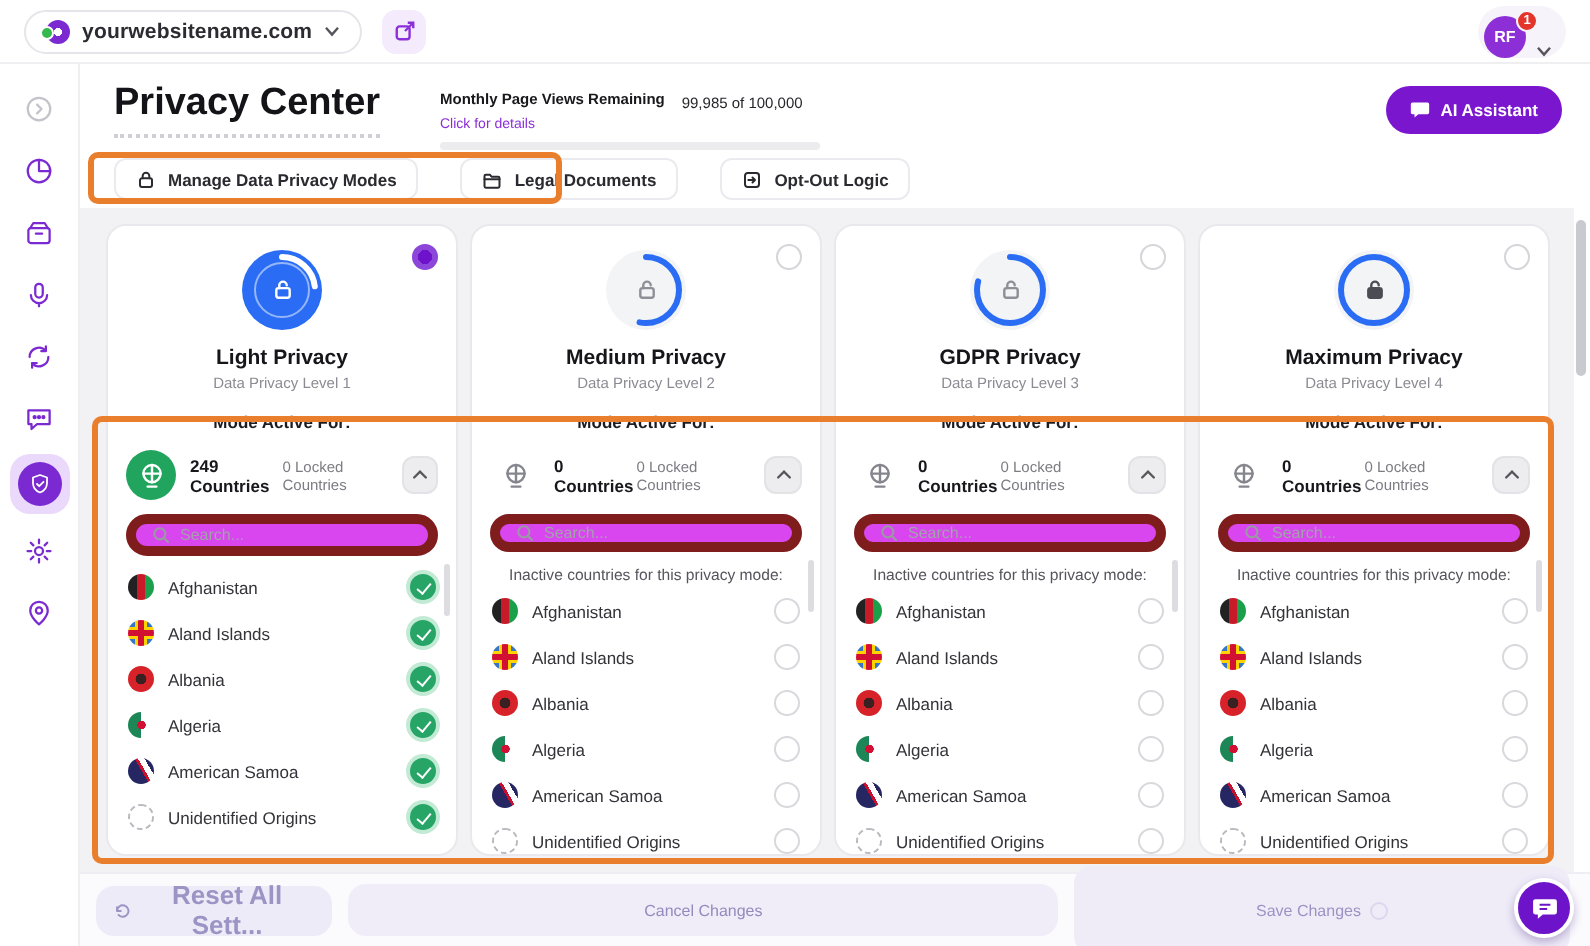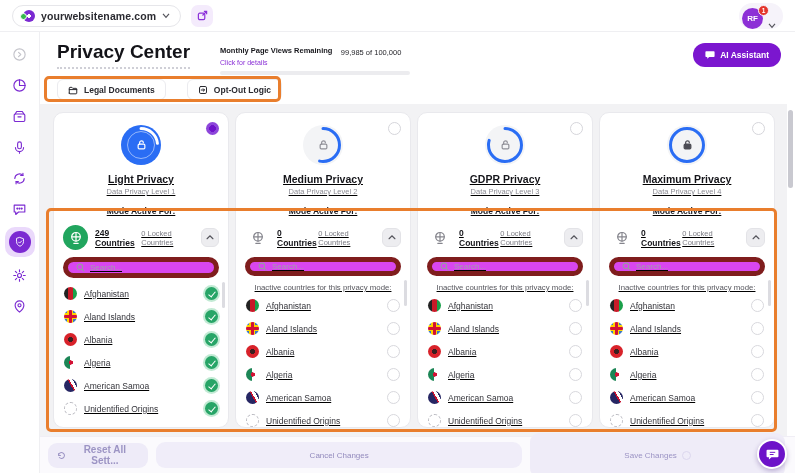--- a/index.html
+++ b/index.html
@@ -61,21 +61,21 @@
   
   .tabs { position:absolute; left:17px; top:47px; display:flex; gap:21px; align-items:center; }
   .tab { display:flex; align-items:center; gap:6px; height:21px; padding:0 10px; border-radius:6px;
          border:1px solid #ebebef; background:#fff; font-size:8.5px; font-weight:bold; color:#2a2a30;
          cursor:pointer; font-family:inherit; white-space:nowrap; }
   .tab svg { width:10px; height:10px; stroke:#2a2a30; stroke-width:1.2; fill:none;
              stroke-linecap:round; stroke-linejoin:round; }
 
   
   .panel { position:absolute; left:0; top:72px; width:747px; height:332px; background:#f2f2f4; }
-  .cards { display:flex; gap:6px; padding:8px 0 0 13px;text-decoration:underline; }
+  .cards { display:flex; gap:6px; padding:8px 0 0 13px; }
   .card { position:relative; width:176px; height:316px; background:#fff; border:1px solid #e9e9ed;
           border-radius:10px; overflow:hidden; display:flex; flex-direction:column; align-items:center; }
   .radio { position:absolute; top:9px; right:9px; width:13px; height:13px; border-radius:50%;
            border:1.5px solid #d5d5da; background:#fff; cursor:pointer; }
   .card.selected .radio { border:none;
            background:radial-gradient(circle, #6f12cb 0 3.5px, #8d46da 3.5px 7px); }
 
   .badge { position:relative; margin-top:12px; width:40px; height:40px; border-radius:50%;
            background:#f3f4f6; display:flex; align-items:center; justify-content:center; flex-shrink:0; }
   .card.active-mode .badge { background:#2a6df4; }
@@ -140,21 +140,21 @@
             background:#fff; cursor:pointer; display:flex; align-items:center; justify-content:center; }
   .toggle.on { border:none; background:#27a567; box-shadow:0 0 0 2px #c2ead4; }
   .toggle.on::after { content:""; width:3px; height:6px; border:solid #fff; border-width:0 1.6px 1.6px 0;
             transform:rotate(40deg); margin-bottom:1px; }
 
   
   .footer { position:absolute; left:40px; right:0; bottom:0; height:37px; background:#fbfafd;
             border-top:1px solid #f0eef5; display:flex; align-items:center; padding:0 10px 0 8px; gap:8px; z-index:6; }
   .f-btn { border:none; border-radius:9px; font-family:inherit; cursor:pointer; display:flex;
            align-items:center; justify-content:center; gap:5px; }
-  .reset-btn { height:25px; background:#eeebf8; color:#9c94c4; font-size:10px; font-weight:bold; padding:0 9px; }
+  .reset-btn { height:25px; background:#eeebf8; color:#9c94c4; font-size:13px; font-weight:bold; padding:0 9px; }
   .reset-btn svg { width:9px; height:9px; stroke:#9c94c4; stroke-width:1.3; fill:none; stroke-linecap:round; }
   .cancel-btn { height:26px; width:385px; background:#f0edf9; color:#938bbd; font-size:8px; }
   .save-btn { height:44px; width:268px; background:#efecf8; color:#9b93c4; font-size:8px; }
   .save-spin { width:9px; height:9px; border-radius:50%; border:1px solid #dcd7ee; }
 
   
   .chat-fab { position:absolute; right:8px; bottom:4px; width:30px; height:30px; border-radius:50%;
               background:#6d13c9; border:2px solid #fff; display:flex; align-items:center; justify-content:center;
               cursor:pointer; z-index:9; box-shadow:0 2px 5px rgba(60,20,120,.3); }
   .chat-fab svg { width:13px; height:13px; fill:#fff; }
@@ -269,20 +269,27 @@
     </div>
 
     <button class="ai-btn">
       <svg viewBox="0 0 12 10">
           <path d="M1.5.5h9a1 1 0 0 1 1 1v5a1 1 0 0 1-1 1H5l-2.3 2V7.5h-1.2a1 1 0 0 1-1-1v-5a1 1 0 0 1 1-1z"></path>
         </svg>
       <span>AI Assistant</span>
     </button>
 
     <div class="tabs">
+      <button class="tab">
+        <svg viewBox="0 0 12 12">
+            <rect x="2.4" y="5" width="7.2" height="5.2" rx="1.2"></rect>
+            <path d="M4 5V3.6a2 2 0 0 1 4 0V5"></path>
+          </svg>
+        <span>Manage Data Privacy Modes</span>
+      </button>
       <button class="tab">
         <svg viewBox="0 0 12 12">
             <path d="M1.5 9.8V3.6c0-.4.3-.8.8-.8h2.4l1 1.2h4c.5 0 .8.3.8.8v5c0 .4-.3.8-.8.8H2.3c-.5 0-.8-.4-.8-.8z"></path>
             <path d="M1.5 5.5h9"></path>
           </svg>
         <span>Legal Documents</span>
       </button>
       <button class="tab">
         <svg viewBox="0 0 12 12">
             <rect x="1.8" y="1.8" width="8.4" height="8.4" rx="1.6"></rect>

